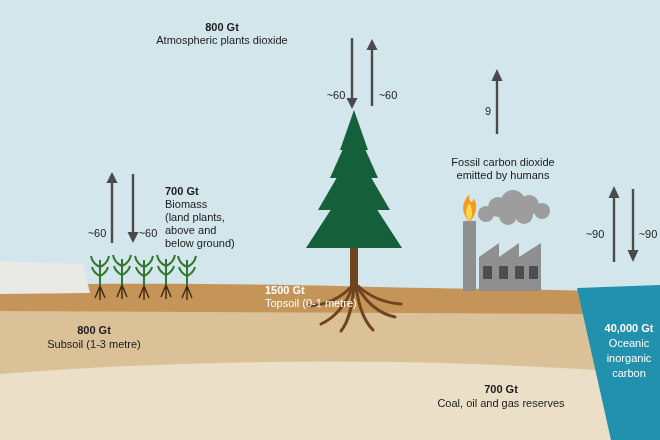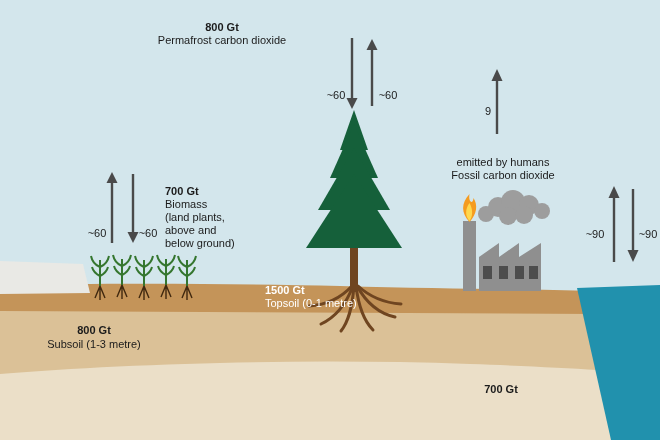--- a/index.html
+++ b/index.html
@@ -112,21 +112,21 @@
       </g>
       <g>
         <line x1="633" y1="189" x2="633" y2="252"></line>
         <polygon points="627.5,250 638.5,250 633,262" stroke="none"></polygon>
       </g>
     </g>
   </svg>
 
   <div class="t c" style="left:222px;top:21px">
     <div class="b">800 Gt</div>
-    <div>Permafrost carbon dioxide</div>
+    <div>Atmospheric plants dioxide</div>
   </div>
 
   <div class="t c i" style="left:336px;top:89px">~60</div>
   <div class="t c i" style="left:388px;top:89px">~60</div>
 
   <div class="t" style="left:165px;top:185px">
     <div class="b">700 Gt</div>
     <div>Biomass</div>
     <div>(land plants,</div>
     <div>above and</div>
@@ -141,27 +141,34 @@
     <div class="b">1500 Gt</div>
     <div>Topsoil (0-1 metre)</div>
   </div>
 
   <div class="t c lh14" style="left:94px;top:323px">
     <div class="b">800 Gt</div>
     <div>Subsoil (1-3 metre)</div>
   </div>
 
   <div class="t c" style="left:503px;top:156px">
+    <div>Fossil carbon dioxide</div>
     <div>emitted by humans</div>
-    <div>Fossil carbon dioxide</div>
   </div>
 
   <div class="t c i" style="left:488px;top:105px">9</div>
 
   <div class="t c i" style="left:595px;top:228px">~90</div>
   <div class="t c i" style="left:648px;top:228px">~90</div>
 
+  <div class="t c w lh15" style="left:629px;top:321px">
+    <div class="b">40,000 Gt</div>
+    <div>Oceanic</div>
+    <div>inorganic</div>
+    <div>carbon</div>
+  </div>
 
   <div class="t c lh14" style="left:501px;top:382px">
     <div class="b">700 Gt</div>
+    <div>Coal, oil and gas reserves</div>
   </div>
 
 </div>
 
 </body></html>

